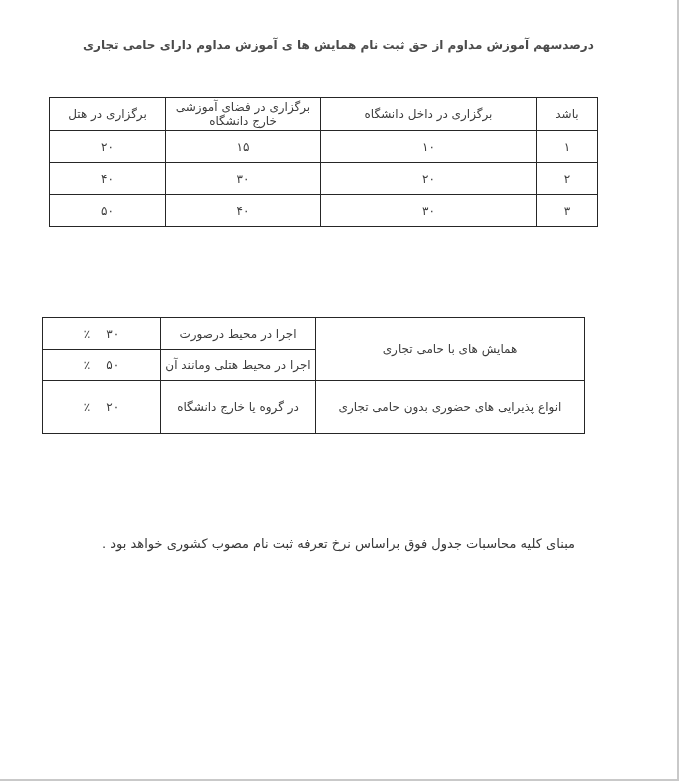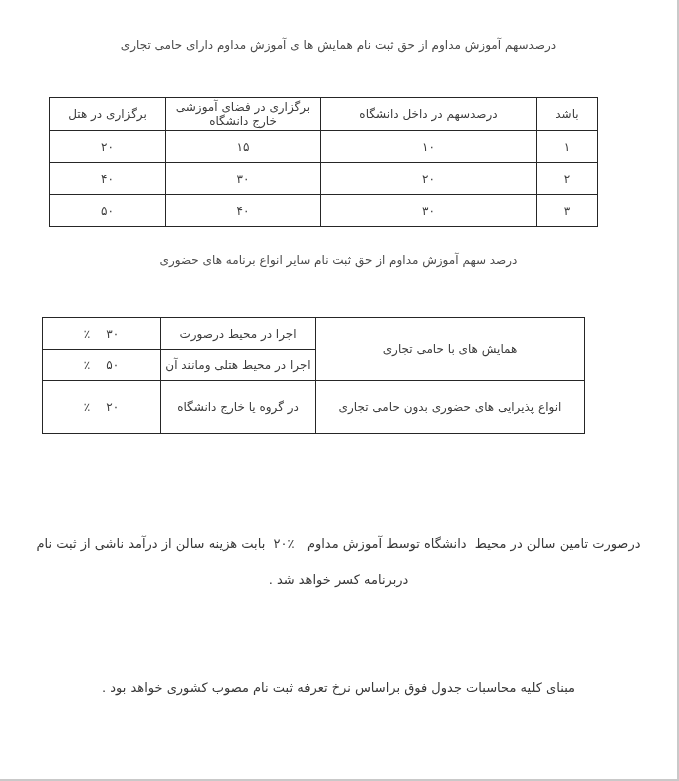--- a/index.html
+++ b/index.html
@@ -12,21 +12,21 @@
   .page {
     position:relative; width:679px; height:781px;
     background:#ffffff; overflow:hidden; direction:rtl;
     border-right:2px solid #c9c9c9; border-bottom:2px solid #c9c9c9;
   }
   .doc-title {
     position:absolute; left:0; right:0;
     text-align:center; font-size:12px; color:#4b4b4b;
     letter-spacing:0;
   }
-  .title-1 { top:38px; }
+  .title-1 { top:38px;font-weight:bold; }
   .title-2 { top:253px; }
   table {
     position:absolute; border-collapse:collapse; direction:rtl;
     table-layout:fixed; background:#fff;
   }
   td, th {
     border:1px solid #262626; font-weight:normal;
     font-size:12px; color:#3d3d3d; text-align:center;
     vertical-align:middle; padding:2px 4px; overflow:hidden;
   }
@@ -59,21 +59,21 @@
   <table class="table-1">
     <colgroup>
       <col style="width:61px">
       <col style="width:216px">
       <col style="width:155px">
       <col style="width:116px">
     </colgroup>
     <tbody>
         <tr class="hdr">
       <th>باشد</th>
-      <th>درصدسهم در داخل دانشگاه</th>
+      <th>برگزاری در داخل دانشگاه</th>
       <th>برگزاری در فضای آموزشی خارج دانشگاه</th>
       <th>برگزاری در هتل</th>
     </tr>
     <tr class="body">
       <td>۱</td>
       <td>۱۰</td>
       <td>۱۵</td>
       <td>۲۰</td>
     </tr>
     <tr class="body">
@@ -84,21 +84,20 @@
     </tr>
     <tr class="body">
       <td>۳</td>
       <td>۳۰</td>
       <td>۴۰</td>
       <td>۵۰</td>
     </tr>
   </tbody>
     </table>
 
-  <div class="doc-title title-2">درصد سهم آموزش مداوم از حق ثبت نام  سایر انواع برنامه های حضوری</div>
 
   <table class="table-2">
     <colgroup>
       <col style="width:269px">
       <col style="width:155px">
       <col style="width:118px">
     </colgroup>
     <tbody>
         <tr class="r1">
       <td rowspan="2">همایش های با حامی تجاری</td>
@@ -126,19 +125,18 @@
         <div class="pct">
           <span>٪</span>
           <span>۲۰</span>
         </div>
       </td>
     </tr>
   </tbody>
     </table>
 
   <div class="textblock">
-    <p>درصورت تامین سالن در محیط  دانشگاه توسط آموزش مداوم   ٪۲۰  بابت هزینه سالن از درآمد ناشی از ثبت نام دربرنامه کسر خواهد شد .</p>
     <p>مبنای کلیه محاسبات جدول فوق براساس نرخ تعرفه ثبت نام مصوب کشوری خواهد بود .</p>
     
     
   </div>
 
 </div>
 
 </body></html>

